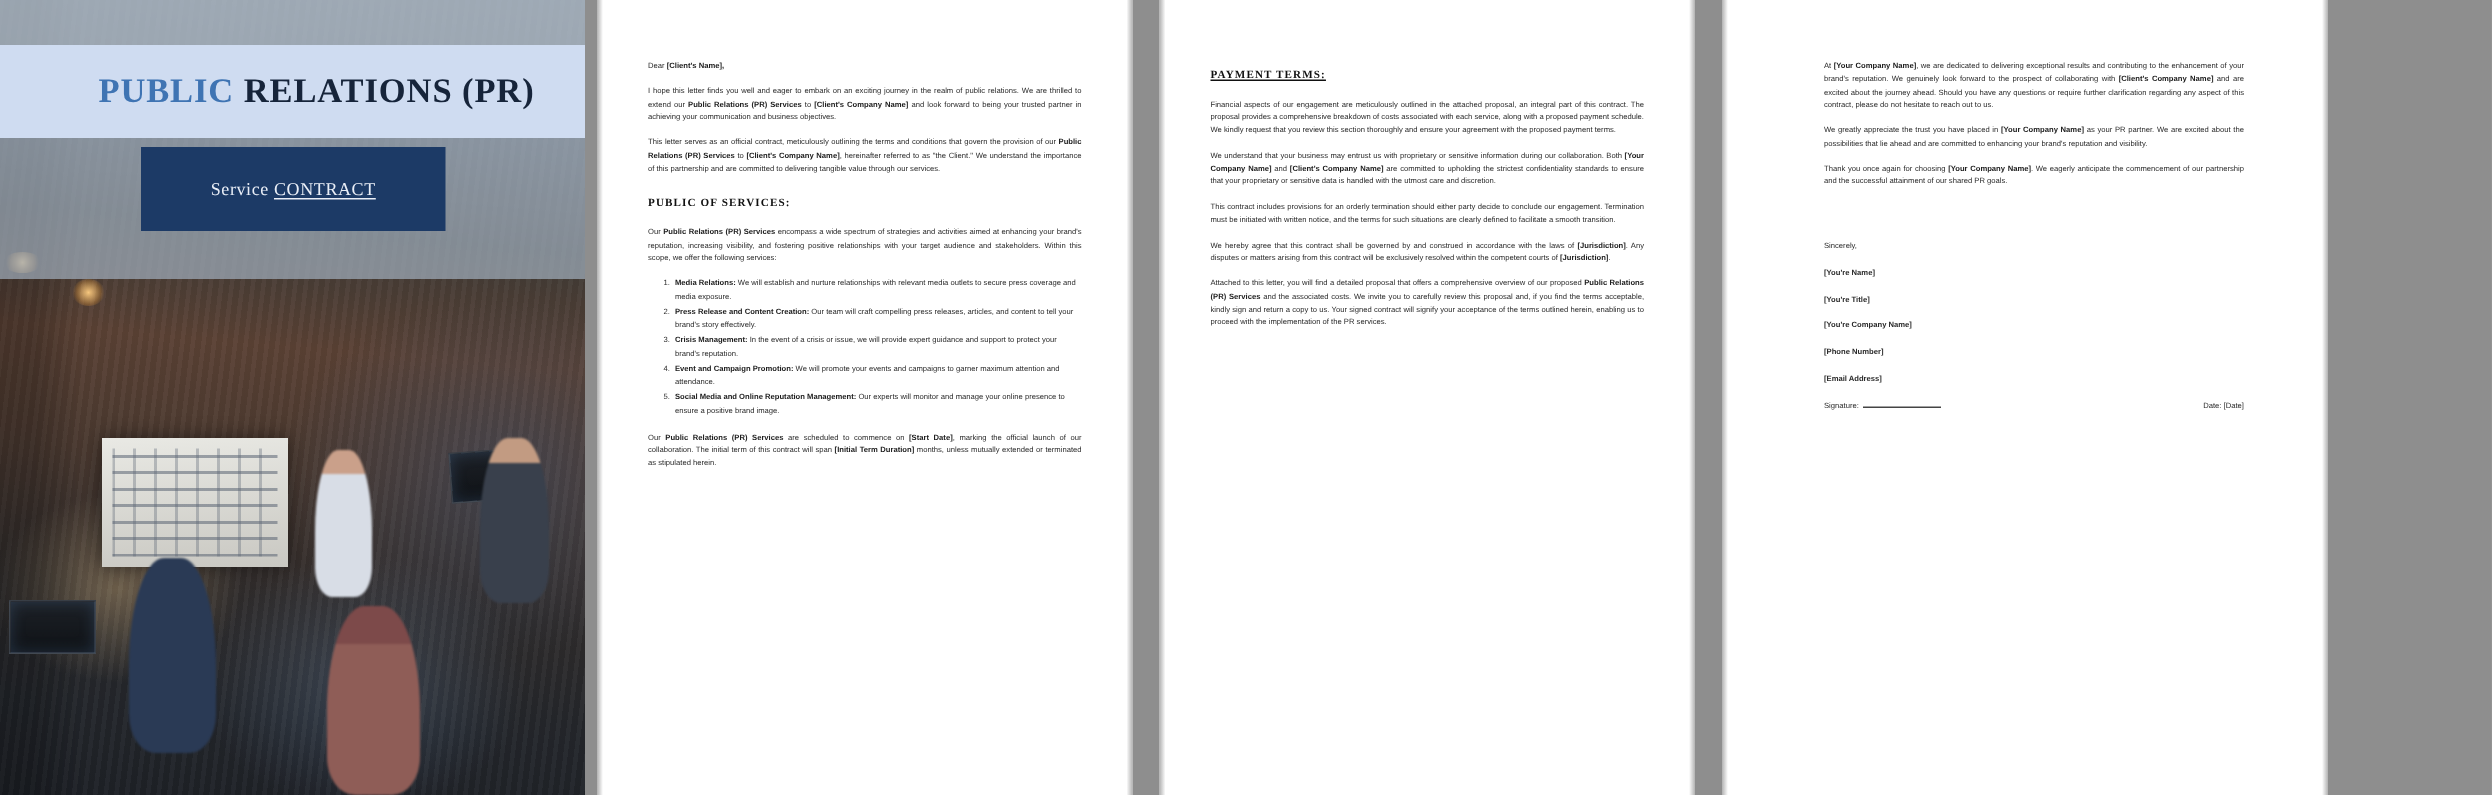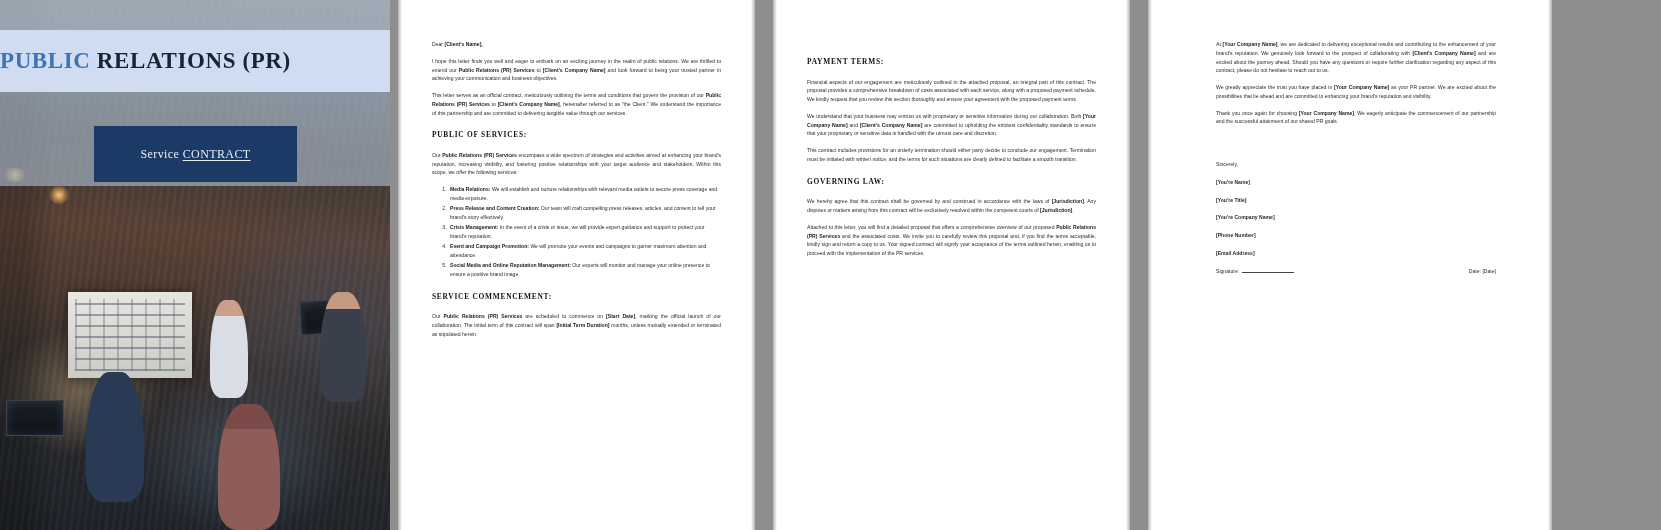--- a/index.html
+++ b/index.html
@@ -83,37 +83,37 @@
   }
   .fig-person { position: absolute; filter: blur(.6px); }
 
   .cover-band-top {
     position: absolute; left: 0; top: 0; width: 390px; height: 30px;
     background: rgba(170,180,192,.82);
   }
   .cover-titlebar {
     position: absolute; left: 0; top: 30px; width: 390px; height: 62px;
     background: #cfdcf1;
-    display: flex; align-items: center; 
+    display: flex; align-items: center; justify-content: center; padding-left: 32px;
   }
   .cover-title {
     font-family: "Liberation Serif", serif;
     font-size: 23px;
     letter-spacing: .6px;
     white-space: nowrap;
   }
   .cover-title .t-accent { color: #3f74b3; font-weight: 700; }
   .cover-title .t-dark  { color: #16243a; font-weight: 700; }
   .cover-band-mid {
     position: absolute; left: 0; top: 92px; width: 390px; height: 94px;
     background: rgba(160,172,186,.72);
   }
   .cover-sublabel {
     position: absolute;
-    left: 94px; top: 126px; width: 203px; height: 56px;
+    left: 94px; top: 98px; width: 203px; height: 56px;
     background: #1c3a66;
     display: flex; align-items: center; justify-content: center;
   }
   .cover-sublabel-text {
     font-family: "Liberation Serif", serif;
     font-size: 12px;
     color: #e9eef7;
     letter-spacing: .4px;
   }
   .cover-sublabel-text u { text-decoration: underline; text-underline-offset: 2px; }
@@ -135,21 +135,21 @@
   .doc b, .doc strong { font-weight: 700; color: #1b1b1b; }
   .heading {
     font-family: "Liberation Serif", serif;
     font-weight: 700;
     font-size: 7.4px;
     letter-spacing: .75px;
     color: #111111;
     margin: 12px 0 9px 0;
     text-align: left;
   }
-  .heading.first { margin-top: 16px; }
+  .heading.first { margin-top: 4px; text-decoration: underline; }
   .salutation { margin-bottom: 11px; }
   ol.services {
     margin: 0 0 9px 0;
     padding-left: 16px;
     text-align: left;
   }
   ol.services li {
     margin-bottom: 1.5px;
     padding-left: 2px;
     line-height: 1.72;
@@ -230,41 +230,39 @@
         <p>Our <b>Public Relations (PR) Services</b> encompass a wide spectrum of strategies and activities aimed at enhancing your brand's reputation, increasing visibility, and fostering positive relationships with your target audience and stakeholders. Within this scope, we offer the following services:</p>
 
         <ol class="services">
           <li><b>Media Relations:</b> We will establish and nurture relationships with relevant media outlets to secure press coverage and media exposure.</li>
           <li><b>Press Release and Content  Creation:</b> Our team will craft compelling press releases, articles, and content to tell your brand's story effectively.</li>
           <li><b>Crisis Management:</b> In the event of a crisis or issue, we will provide expert guidance and support to protect your brand's reputation.</li>
           <li><b>Event and Campaign Promotion:</b> We will promote your events and campaigns to garner maximum attention and attendance.</li>
           <li><b>Social Media and Online  Reputation Management:</b> Our experts will monitor and manage your online presence to ensure a positive brand image.</li>
         </ol>
 
-        <div class="heading">SERVICE COMMENCEMENT:</div>
         <p>Our <b>Public Relations (PR) Services</b> are scheduled to commence on <b>[Start Date]</b>, marking the official  launch of our collaboration. The initial term of this contract will span <b>[Initial Term Duration]</b> months, unless mutually extended or terminated as stipulated herein.</p>
       </div>
     </div>
     <div class="shadow-right"></div>
   </div>
 
   <div class="gutter" style="width:18px;"></div>
 
   <div class="page textpage">
     <div class="shadow-left"></div>
     <div class="page-inner">
       <div class="doc">
         <div class="heading first">PAYMENT TERMS:</div>
         <p>Financial aspects of our engagement are meticulously outlined in the attached proposal, an integral part of this contract. The proposal provides a comprehensive breakdown of costs associated with each service, along with a proposed payment schedule. We kindly request that you review this section thoroughly and ensure your agreement with the proposed payment terms.</p>
 
         <p>We understand that your business may entrust us with proprietary or sensitive information during our collaboration. Both <b>[Your Company Name]</b> and <b>[Client's Company Name]</b> are committed to upholding the strictest confidentiality standards to ensure that your proprietary or sensitive data is handled with the utmost care and discretion.</p>
 
         <p>This contract includes provisions for  an orderly termination should either party decide to conclude  our engagement. Termination must be initiated with written notice, and the terms for such situations are clearly defined to facilitate a smooth transition.</p>
 
-        <div class="heading">GOVERNING LAW:</div>
         <p>We hereby agree that this contract shall be governed by and construed in accordance with the laws of <b>[Jurisdiction]</b>. Any disputes or matters arising from this contract will be exclusively resolved within the competent courts of <b>[Jurisdiction]</b>.</p>
         <p>Attached to this letter, you will find a detailed proposal that offers a comprehensive overview of our proposed <b>Public Relations (PR) Services</b> and the associated costs. We invite you to carefully review this proposal and, if you find the terms acceptable, kindly sign and return a copy to us. Your signed contract will signify your acceptance of the terms outlined herein, enabling us to proceed with the implementation of the PR services.</p>
       </div>
     </div>
     <div class="shadow-right"></div>
   </div>
 
   <div class="gutter" style="width:18px;"></div>
 
   <div class="page textpage" style="width:404px;">

